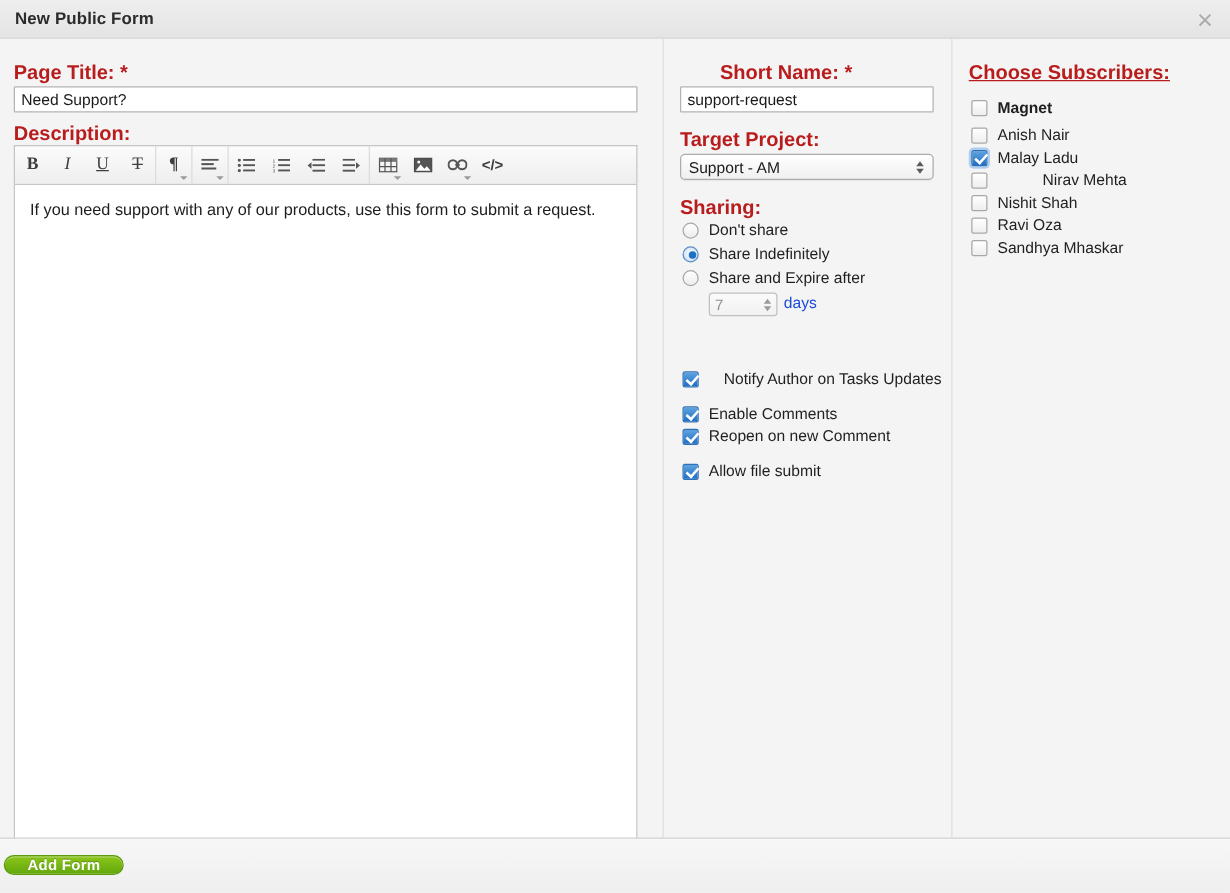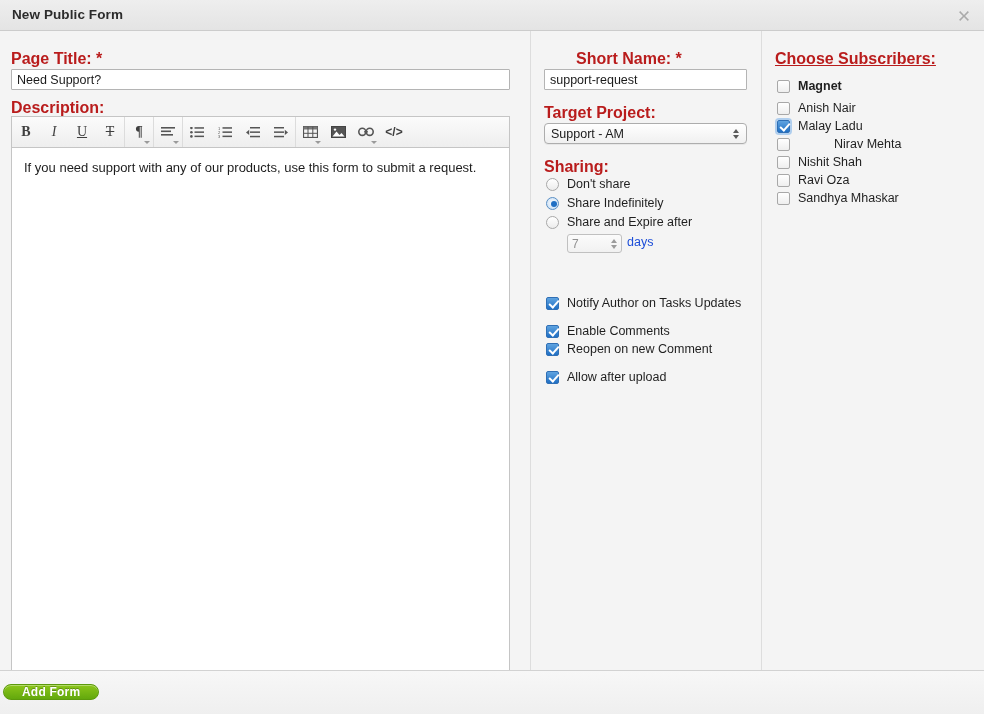--- a/index.html
+++ b/index.html
@@ -222,21 +222,21 @@
   }
   .check-row.checked .check-mark::after,
   .sub-row.checked .check-mark::after {
     content: ""; position: absolute;
     left: 3.5px; top: 0.5px;
     width: 4px; height: 8px;
     border: solid #ffffff;
     border-width: 0 2px 2px 0;
     transform: rotate(42deg);
   }
-  #check-notify-author { top: 265px; }
+  #check-notify-author { top: 265px; gap: 12px; }
   #check-enable-comments { top: 293px; }
   #check-reopen-comment { top: 311px; }
   #check-allow-upload { top: 339px; }
 
   
   #col-right { position: absolute; left: 762px; top: 0; width: 222px; height: 639px; }
   #subscribers-label { position: absolute; left: 13px; top: 19px; text-decoration: underline; }
 
   .sub-row {
     position: absolute; left: 15px;
@@ -457,21 +457,21 @@
     <div class="check-row checked" id="check-enable-comments">
       <span class="check-mark"></span>
       <span>Enable Comments</span>
     </div>
     <div class="check-row checked" id="check-reopen-comment">
       <span class="check-mark"></span>
       <span>Reopen on new Comment</span>
     </div>
     <div class="check-row checked" id="check-allow-upload">
       <span class="check-mark"></span>
-      <span>Allow after upload</span>
+      <span>Allow file submit</span>
     </div>
   </div>
 
   <div id="col-right">
     <div class="field-label" id="subscribers-label">Choose Subscribers:</div>
 
     <div class="sub-row group-header" style="top:48px;">
       <span class="check-mark"></span>
       <span>Magnet</span>
     </div>

